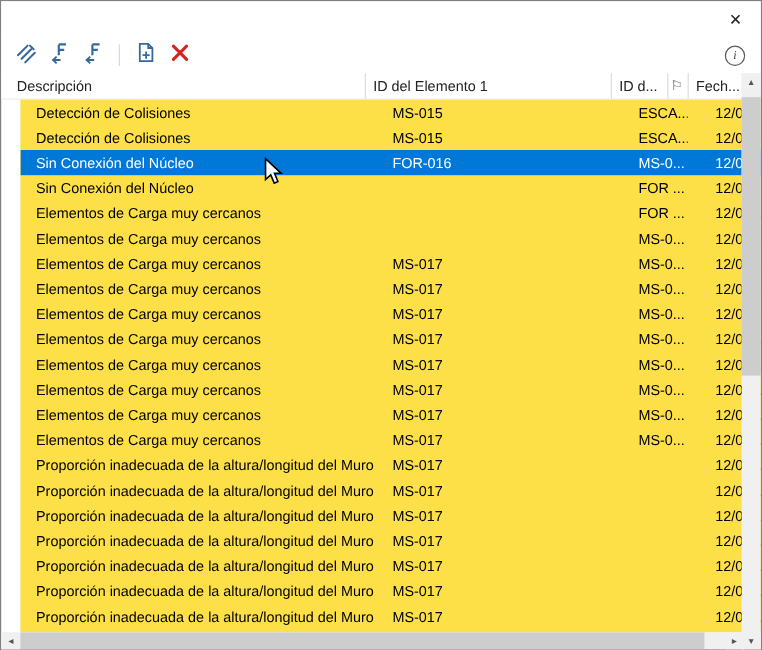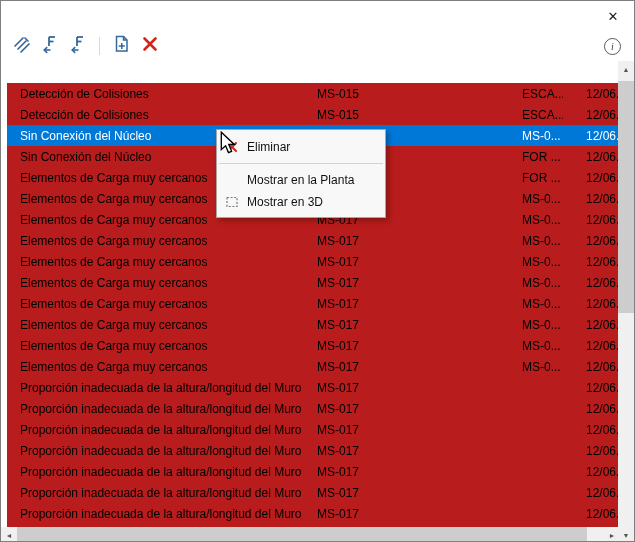--- a/index.html
+++ b/index.html
@@ -21,21 +21,21 @@
         font-family:"Liberation Serif",serif;color:#3c3c3c;}
   
   .header{position:absolute;left:0;top:60px;width:619px;height:22px;display:grid;
           grid-template-columns:304px 205px 47px 17px 1fr;align-items:stretch;font-size:12px;color:#222;
           border-bottom:1px solid #ededed;box-sizing:border-box;background:#fff;}
   .hcell{padding-left:6px;white-space:nowrap;overflow:hidden;border-right:1px solid #dddddd;display:flex;align-items:center;box-sizing:border-box;}
   .hcell.first{padding-left:13px;}
   .hcell.last{border-right:none;}
   .hcell.flagcol{padding-left:2px;font-size:11px;color:#555;}
   
-  .rows{position:absolute;left:6px;top:82px;width:619px;height:444px;overflow:hidden;background:#b91c1c;}
+  .rows{position:absolute;left:16px;top:82px;width:619px;height:444px;overflow:hidden;background:#fde047;}
   .row{display:grid;grid-template-columns:304px 205px 47px 17px 1fr;height:21px;align-items:center;font-size:12px;color:#000;}
   .row.selected{background:#0078d7;color:#fff;}
   .cell{padding-left:6px;white-space:nowrap;overflow:hidden;}
   .cell.desc{padding-left:13px;}
   
   .vscroll{position:absolute;right:0;top:60px;width:16px;height:482px;background:#f0f0f0;}
   .vthumb{position:absolute;left:0;top:20px;width:16px;height:232px;background:#cdcdcd;}
   .varrow{position:absolute;left:0;width:16px;height:16px;display:flex;align-items:center;justify-content:center;font-size:7px;color:#555;background:#f0f0f0;}
   .varrow.up{top:0;} .varrow.down{bottom:0;}
   .hscroll{position:absolute;left:0;top:526px;width:619px;height:16px;background:#f0f0f0;}
@@ -115,20 +115,27 @@
     <span class="tbtn">
       <span>
         <svg width="18" height="18" viewBox="0 0 18 18">
             <path d="M3.5 3.5 L14.5 14.5 M14.5 3.5 L3.5 14.5" stroke="#d1261b" stroke-width="2.6" stroke-linecap="round"></path>
           </svg>
       </span>
     </span>
     <span class="info">i</span>
   </div>
 
+  <div class="header">
+    <span class="hcell first">Descripción</span>
+    <span class="hcell">ID del Elemento 1</span>
+    <span class="hcell">ID d...</span>
+    <span class="hcell flagcol">⚐</span>
+    <span class="hcell last">Fech...</span>
+  </div>
 
   <div class="rows">
     <div class="row">
         <span class="cell desc">Detección de Colisiones</span>
         <span class="cell">MS-015</span>
         <span class="cell">ESCA...</span>
         <span class="cell"></span>
         <span class="cell">12/06...</span>
       </div>
       <div class="row">
@@ -284,43 +291,20 @@
     <span class="vthumb"></span>
     <span class="varrow down">▼</span>
   </div>
 
   <div class="hscroll">
     <span class="harrow left">◄</span>
     <span class="hthumb"></span>
     <span class="harrow right">►</span>
   </div>
 
-  <div class="menu">
-    <div class="mitem">
-      <span class="mico">
-        <svg width="12" height="12" viewBox="0 0 12 12">
-            <path d="M2 2 L10 10 M10 2 L2 10" stroke="#d1261b" stroke-width="2.1" stroke-linecap="round"></path>
-          </svg>
-      </span>
-      <span>Eliminar</span>
-    </div>
-    <div class="msep"></div>
-    <div class="mitem">
-      <span class="mico"></span>
-      <span>Mostrar en la Planta</span>
-    </div>
-    <div class="mitem">
-      <span class="mico">
-        <svg width="14" height="14" viewBox="0 0 14 14">
-            <rect x="2" y="2.5" width="10" height="9" fill="none" stroke="#777" stroke-width="1.2" stroke-dasharray="2 1.6"></rect>
-          </svg>
-      </span>
-      <span>Mostrar en 3D</span>
-    </div>
-  </div>
 
   <div class="cursor">
     <svg width="17" height="24" viewBox="0 0 14 20">
         <path d="M1 1 L1 15.5 L4.6 12.3 L7 18 L9.6 16.9 L7.2 11.2 L11.8 11.2 Z" fill="#ffffff" stroke="#000000" stroke-width="1.1"></path>
       </svg>
   </div>
 
 </div>
 
 </body></html>

